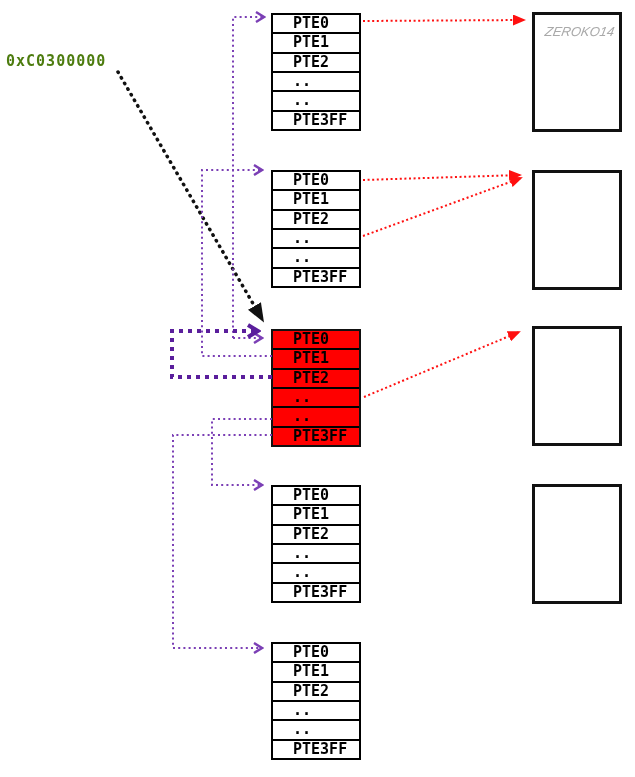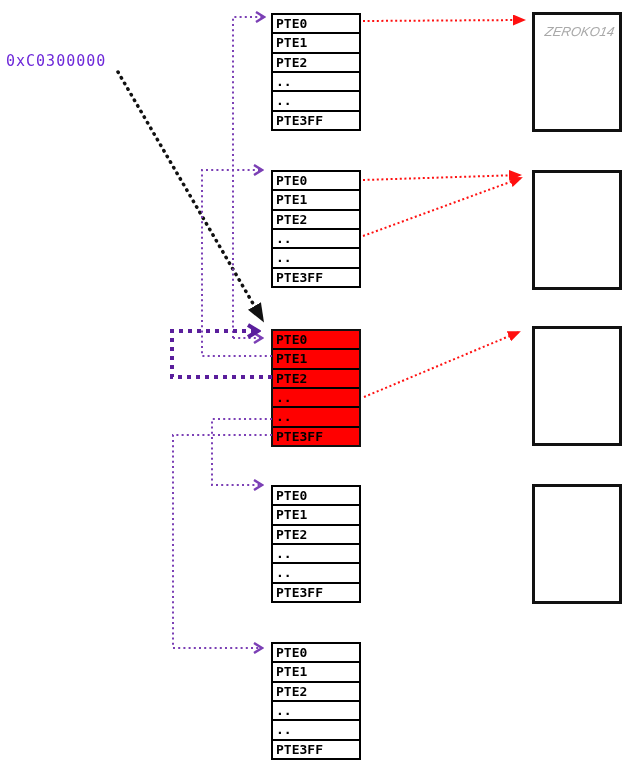--- a/index.html
+++ b/index.html
@@ -9,41 +9,41 @@
   }
   
   .pte-table{
     position:absolute;left:271px;width:90px;height:118px;
     border:2px solid #000;background:#fff;box-sizing:border-box;
     display:flex;flex-direction:column;z-index:2;
   }
   .pte-row{
     flex:1;border-top:2px solid #000;box-sizing:border-box;
     display:flex;align-items:center;
-    font-size:13px;font-weight:bold;color:#000;
-    padding-left:3px;line-height:1;letter-spacing:0px;white-space:nowrap;overflow:hidden;
+    font-size:15px;font-weight:bold;color:#000;
+    padding-left:20px;line-height:1;letter-spacing:0px;white-space:nowrap;overflow:hidden;
   }
   .pte-row:first-child{border-top:none;}
   .pte-table.highlighted{border-color:#111;}
   .pte-table.highlighted .pte-row{background:#FF0000;}
   
   .page-frame{
     position:absolute;left:532px;width:90px;height:120px;
     border:3px solid #111;background:#fff;box-sizing:border-box;z-index:2;
   }
   .watermark{
     position:absolute;top:9px;right:5px;
     font-family:"Liberation Sans",sans-serif;font-style:italic;
     font-size:13px;color:#a9a9a9;transform:skewX(-10deg);
     letter-spacing:0px;white-space:nowrap;
   }
   
   .va-label{
     position:absolute;left:6px;top:52px;
-    font-size:15px;font-weight:normal;color:#6d28d9;letter-spacing:1px;
+    font-size:15px;font-weight:bold;color:#4d7c0f;letter-spacing:1px;
     white-space:nowrap;z-index:2;
   }
   
   #connectors{position:absolute;left:0;top:0;z-index:3;pointer-events:none;}
 </style>
 </head>
 <body>
 
 <div id="canvas">
 

